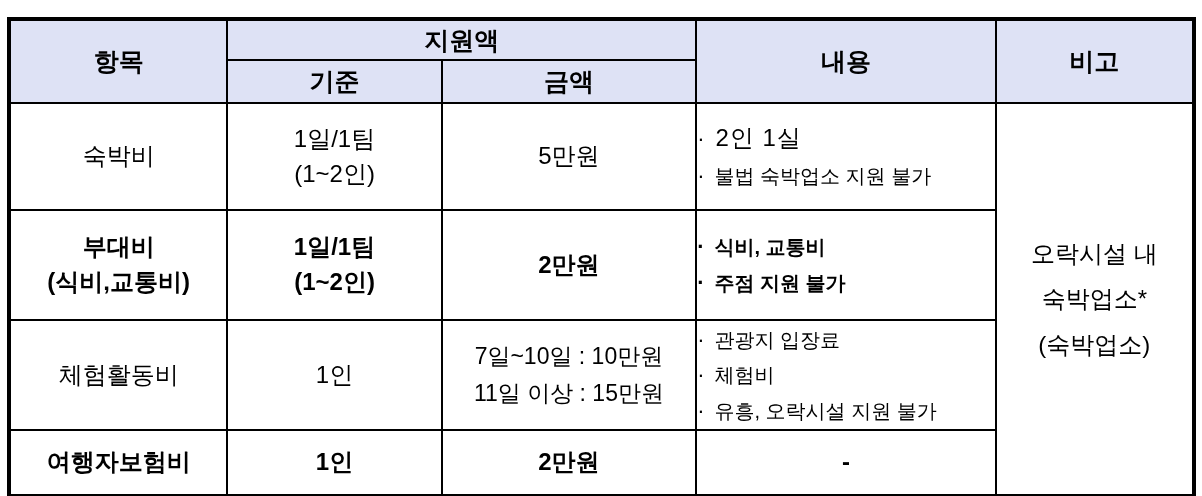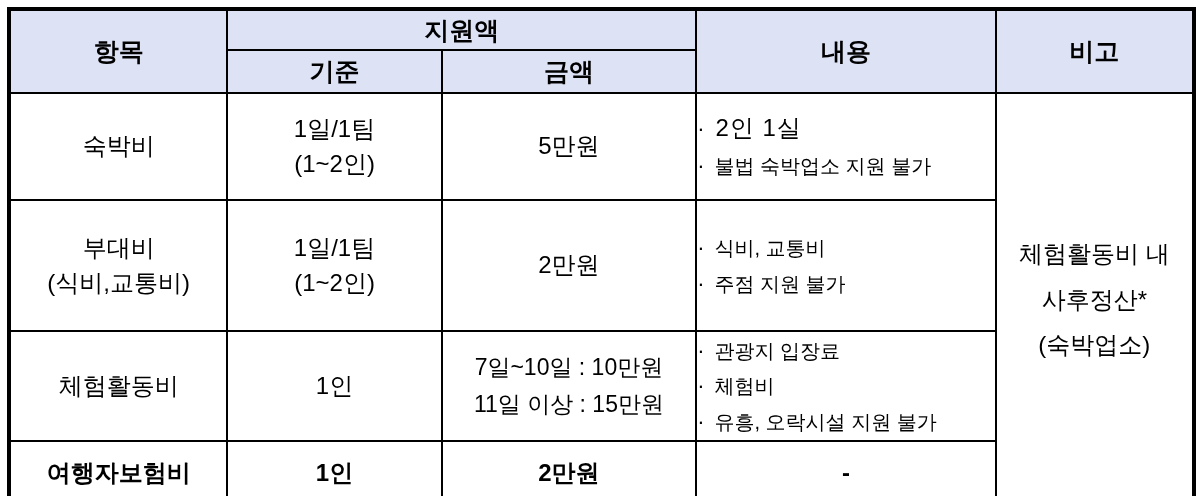--- a/index.html
+++ b/index.html
@@ -6,21 +6,21 @@
     margin: 0;
     padding: 0;
     background: #ffffff;
     font-family: "Liberation Sans", "DejaVu Sans", sans-serif;
     color: #000000;
   }
   .page {
     width: 1202px;
     height: 496px;
     box-sizing: border-box;
-    padding: 7px 6px 6px 7px;
+    padding: 17px 6px 6px 7px;
     background: #ffffff;
   }
   table.support-table {
     border-collapse: collapse;
     table-layout: fixed;
     width: 1189px;
     border: 4px solid #000000;
   }
   table.support-table th,
   table.support-table td {
@@ -32,21 +32,21 @@
     box-sizing: border-box;
   }
   thead th {
     background: #dee2f5;
     font-weight: bold;
     font-size: 25px;
   }
   tr.hrow1 { height: 41px; }
   tr.hrow2 { height: 43px; }
   tr.brow1 { height: 107px; }
-  tr.brow2 { height: 131px; }
+  tr.brow2 { height: 110px; font-weight: bold; }
   tr.brow3 { height: 110px; }
   tr.brow4 { height: 66px; font-weight: bold; }
   td.cell-center {
     font-size: 24px;
     line-height: 1.45;
   }
   td.cell-amount-sm {
     font-size: 23px;
     line-height: 1.6;
   }
@@ -116,22 +116,22 @@
           <div class="bullet-line b-lg">
             <span class="bullet-glyph">·</span>
             <span>2인 1실</span>
           </div>
           <div class="bullet-line">
             <span class="bullet-glyph">·</span>
             <span>불법 숙박업소 지원 불가</span>
           </div>
         </td>
         <td class="cell-note" rowspan="4">
-          <span class="line">체험활동비 내</span>
-          <span class="line">사후정산*</span>
+          <span class="line">오락시설 내</span>
+          <span class="line">숙박업소*</span>
           <span class="line">(숙박업소)</span>
         </td>
       </tr>
       <tr class="brow2">
         <td class="cell-center">
           <span class="line">부대비</span>
           <span class="line">(식비,교통비)</span>
         </td>
         <td class="cell-center">
           <span class="line">1일/1팀</span>

